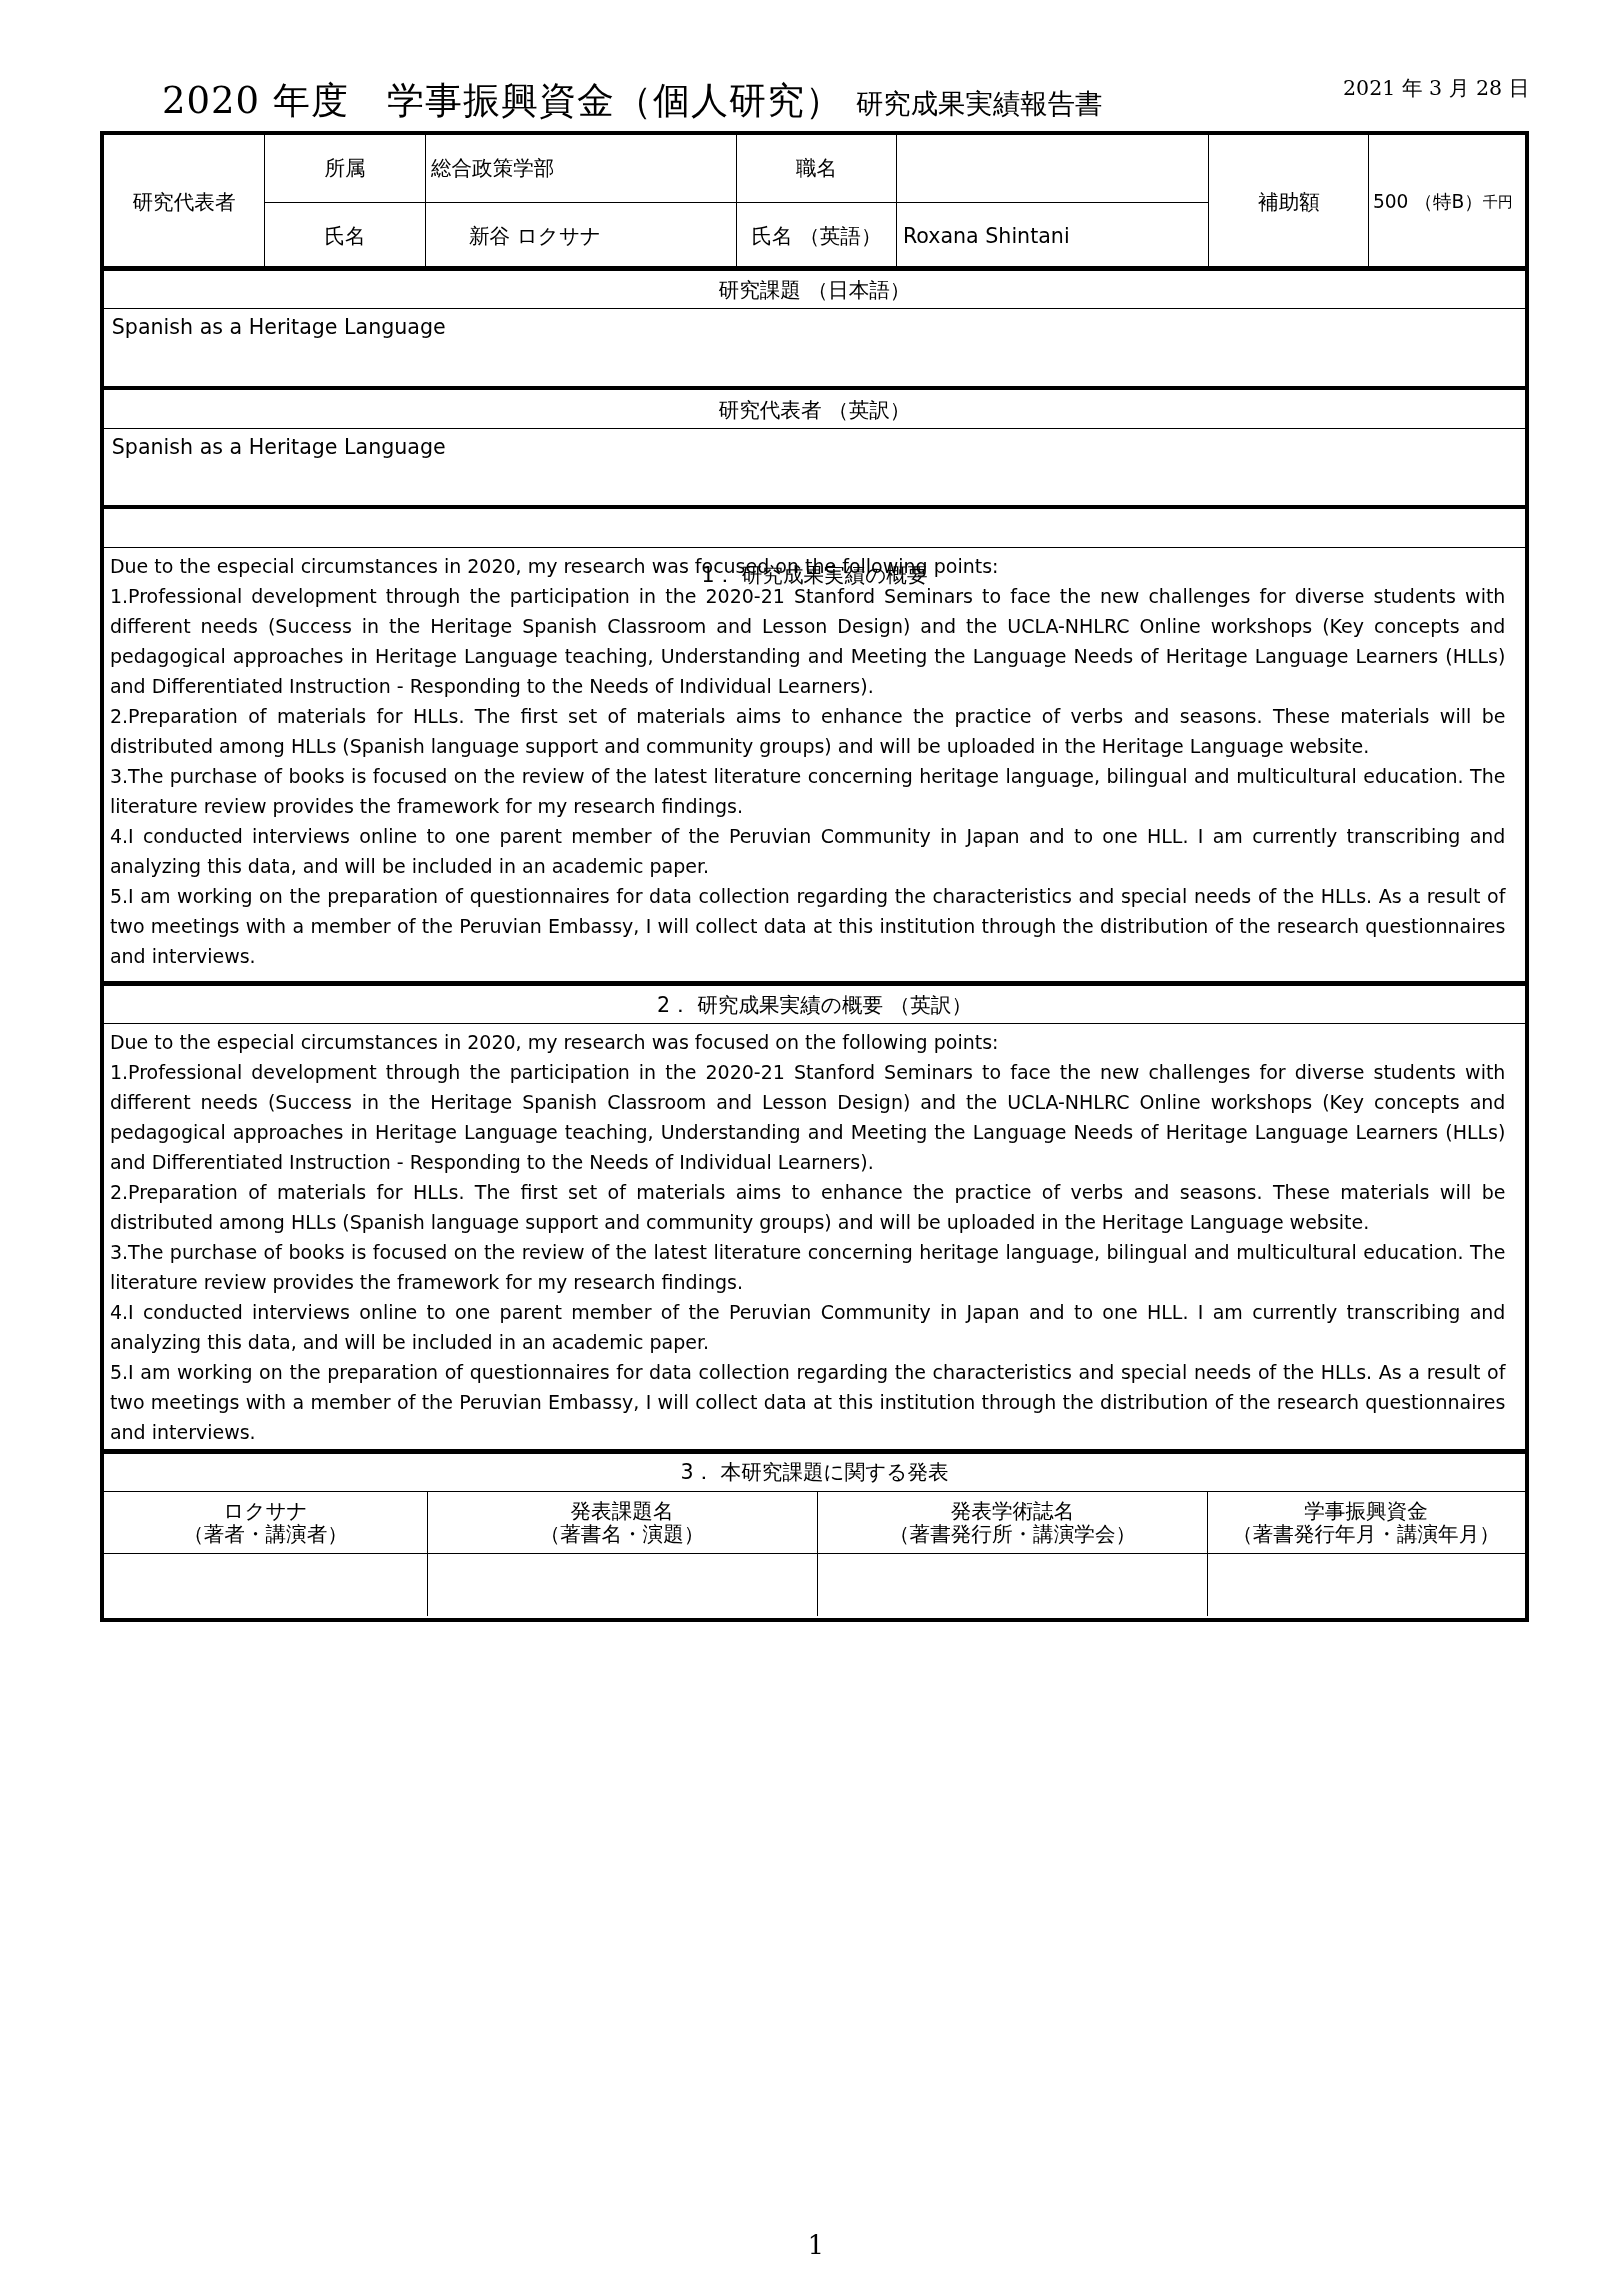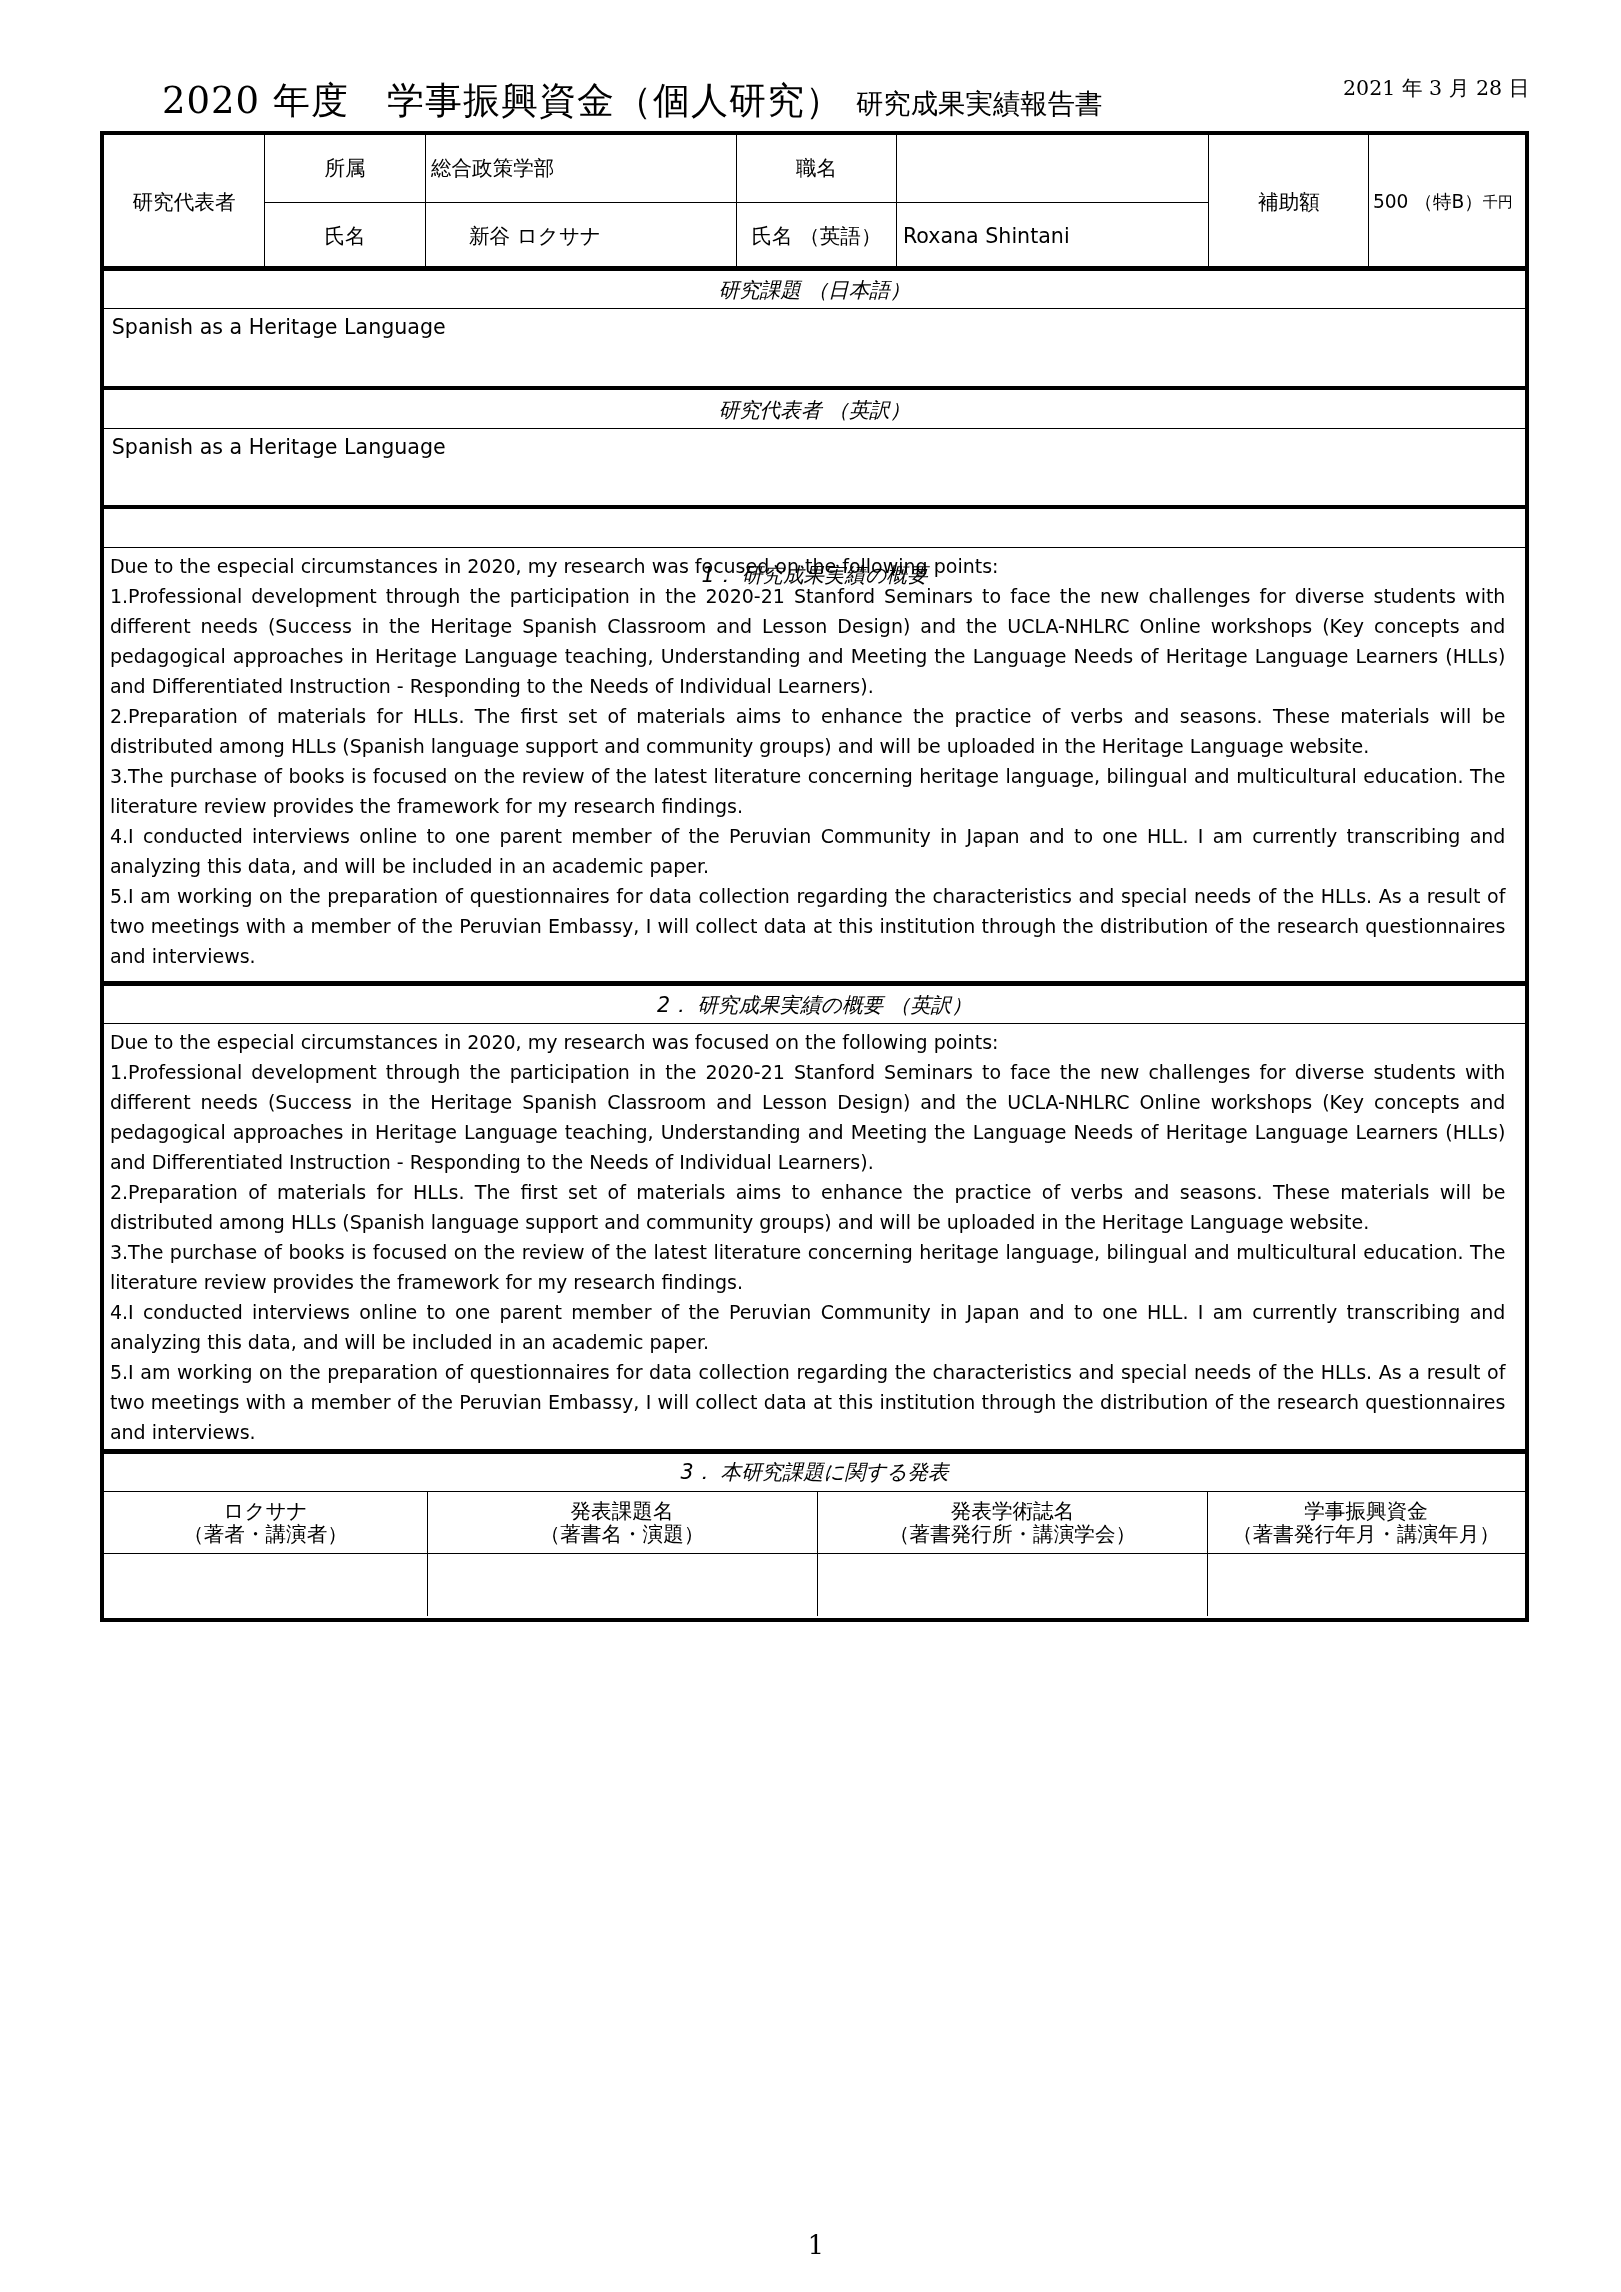--- a/index.html
+++ b/index.html
@@ -11,21 +11,21 @@
   #report-date { left: 1343px; top: 74px; font-family: "DejaVu Serif", serif; font-size: 20.6px; white-space: nowrap; }
   #page-number { left: 804px; top: 2230px; width: 23.5px; text-align: center; font-family: "DejaVu Serif", serif; font-size: 25.5px; }
 
   #form { left: 100px; top: 131px; width: 1429px; height: 1491px; box-sizing: border-box; border: 4.9px solid #000; }
   .cell { position: absolute; box-sizing: border-box; display: flex; align-items: center; font-size: 20.6px; line-height: 1.2; }
   .center { justify-content: center; text-align: center; }
   .left { justify-content: flex-start; padding-left: 5.9px; }
   .vline { position: absolute; width: 1px; background: #000; }
   .hline { position: absolute; height: 1px; background: #000; }
   .thick { position: absolute; height: 4.9px; background: #000; left: 0; right: 0; }
-  .band-head { position: absolute; left: 0; right: 0; display: flex; justify-content: center; align-items: center; font-size: 20.6px; font-style: italic; }
+  .band-head { position: absolute; left: 0; right: 0; display: flex; justify-content: center; align-items: center; font-size: 20.6px; }
   .value-area { position: absolute; left: 0; right: 0; padding: 5.9px 7.8px; box-sizing: border-box; font-size: 20.6px; line-height: 25.5px; }
   .body-area { position: absolute; left: 0; right: 0; padding: 2.9px 19.6px 0 5.9px; box-sizing: border-box; font-size: 19px; line-height: 30px; text-align: justify; }
   .body-area p { margin: 0; text-align: justify; }
   .small { font-size: 15px; }
   .col-head { position: absolute; box-sizing: border-box; display: flex; flex-direction: column; justify-content: center; align-items: center; font-size: 20.6px; line-height: 23.5px; text-align: center; }
   .empty-cell { position: absolute; box-sizing: border-box; }
 </style>
 </head>
 <body>
 

